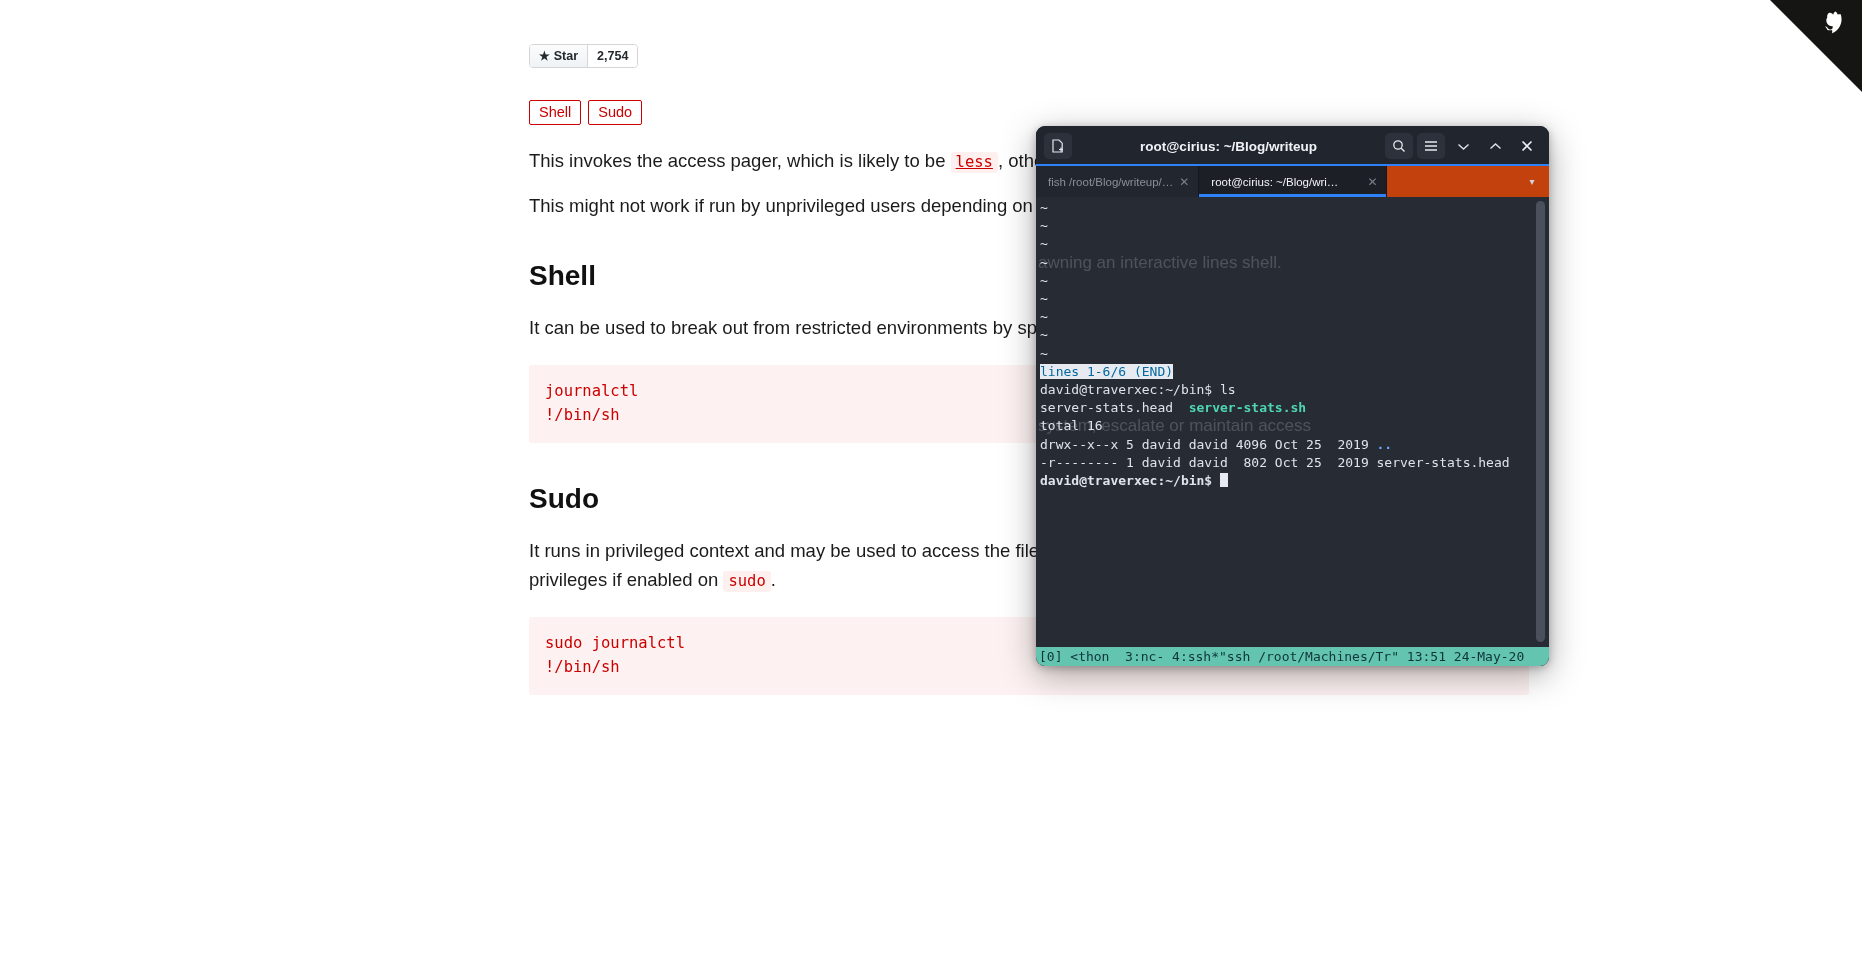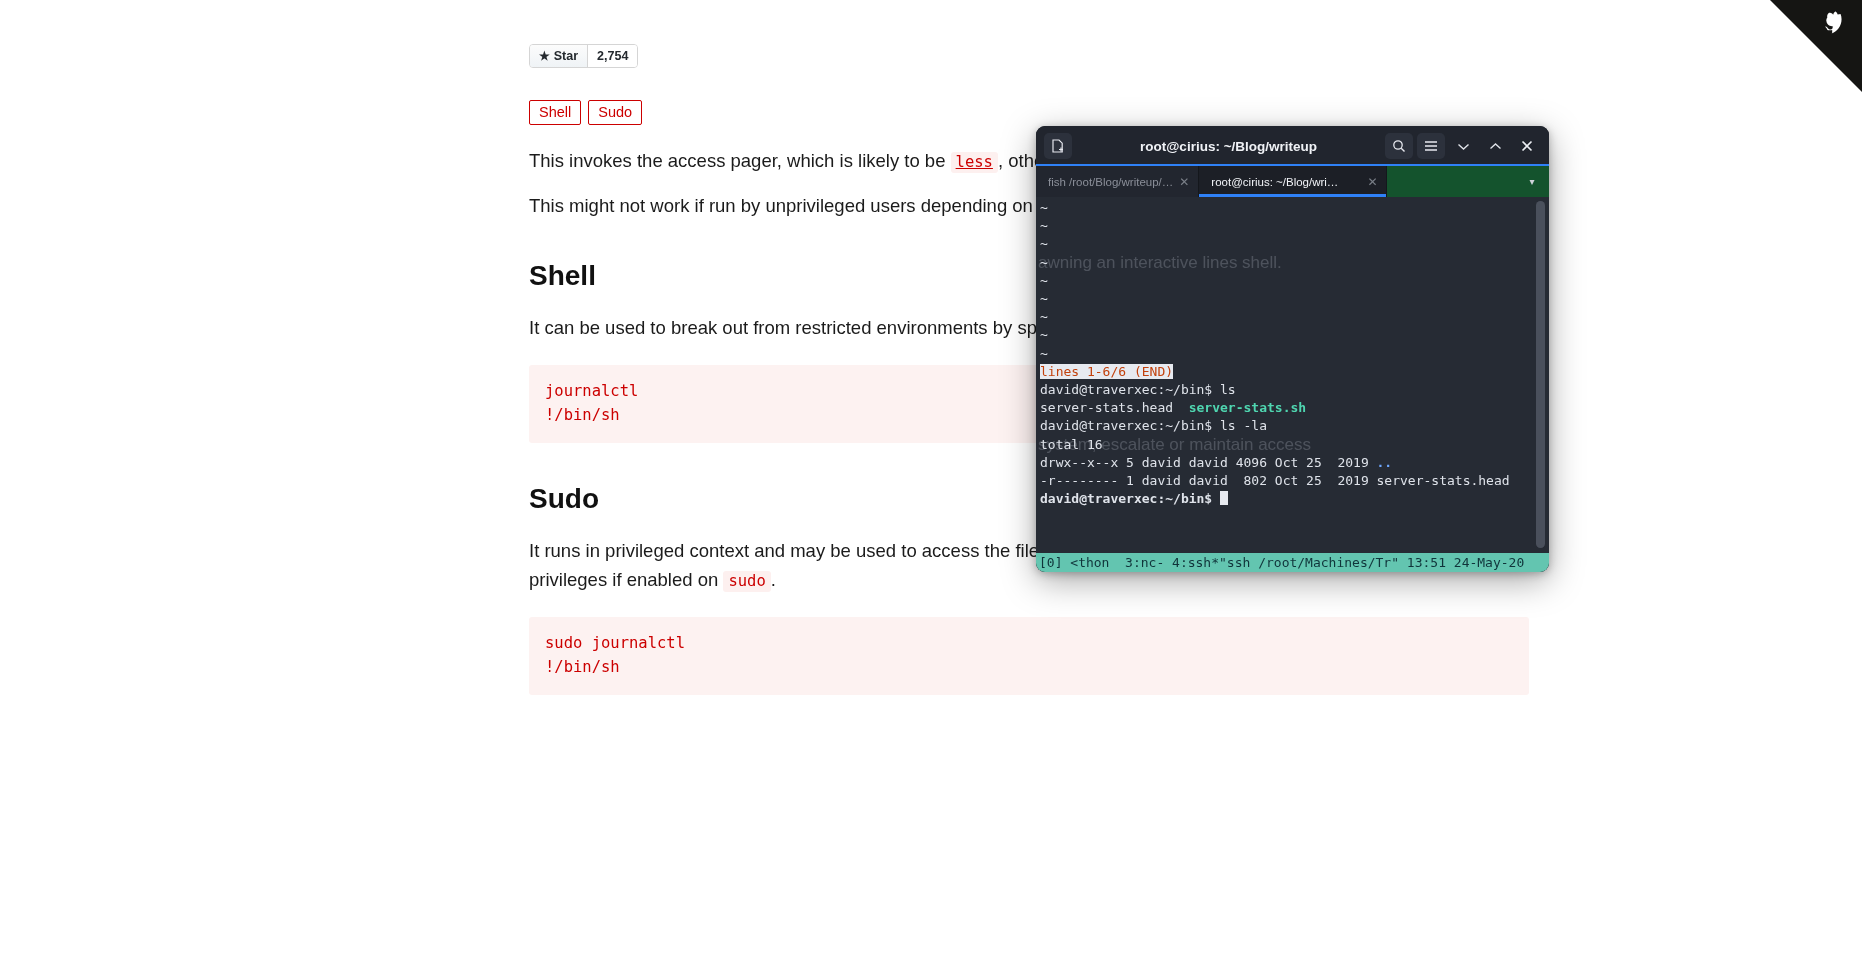--- a/index.html
+++ b/index.html
@@ -134,21 +134,21 @@
     width: 1000px;
     white-space: pre;
   }
 
   
   .terminal {
     position: absolute;
     left: 1036px;
     top: 126px;
     width: 513px;
-    height: 446px;
+    height: 540px;
     border-radius: 9px;
     background: #1c1f26;
     box-shadow: 0 9px 34px rgba(0,0,0,0.34), 0 2px 8px rgba(0,0,0,0.26);
     overflow: hidden;
     z-index: 30;
     display: flex;
     flex-direction: column;
   }
   .titlebar {
     height: 40px;
@@ -180,21 +180,21 @@
     font-size: 13.5px;
     font-weight: bold;
     white-space: nowrap;
     overflow: hidden;
     text-overflow: ellipsis;
   }
   .tb-right { display: flex; align-items: center; gap: 4px; }
 
   .tabbar {
     height: 31px;
-    background: #14532d;
+    background: #c2410c;
     display: flex;
     align-items: stretch;
     flex: 0 0 auto;
   }
   .tab {
     display: flex;
     align-items: center;
     gap: 6px;
     padding: 0 9px 0 12px;
     font-size: 11.5px;
@@ -237,21 +237,21 @@
     font-family: "DejaVu Sans Mono", "Liberation Mono", monospace;
     font-size: 13px;
     line-height: 18.2px;
     color: #dfe3ea;
     padding: 2px 0 0 2px;
     overflow: hidden;
   }
   .term-line { white-space: pre; padding-left: 2px; }
   .term-line .inv {
     background: #e7eaf0;
-    color: #c2410c;
+    color: #0369a1;
   }
   .term-line .grn { color: #4fd6b0; font-weight: bold; }
   .term-line .blu { color: #6fa8ff; font-weight: bold; }
   .cursor-blk {
     display: inline-block;
     width: 8px; height: 14px;
     background: #e7eaf0;
     vertical-align: -2px;
   }
   .statusbar {
@@ -389,21 +389,20 @@
           <div class="term-line" style="position: relative;"><span style="position: relative;">~</span></div>
           <div class="term-line" style="position: relative;"><span class="bleed" style="position: absolute; left: 0px; top: 0px; font-family: &quot;Liberation Sans&quot;, sans-serif; font-size: 17px;">awning an interactive lines shell.</span><span style="position: relative;">~</span></div>
           <div class="term-line" style="position: relative;"><span style="position: relative;">~</span></div>
           <div class="term-line" style="position: relative;"><span style="position: relative;">~</span></div>
           <div class="term-line" style="position: relative;"><span style="position: relative;">~</span></div>
           <div class="term-line" style="position: relative;"><span style="position: relative;">~</span></div>
           <div class="term-line" style="position: relative;"><span style="position: relative;">~</span></div>
           <div class="term-line" style="position: relative;"><span style="position: relative;"><span class="inv">lines 1-6/6 (END)</span></span></div>
           <div class="term-line" style="position: relative;"><span style="position: relative;">david@traverxec:~/bin$ ls</span></div>
           <div class="term-line" style="position: relative;"><span style="position: relative;">server-stats.head  <span class="grn">server-stats.sh</span></span></div>
-          <div class="term-line" style="position: relative;"><span style="position: relative;">david@traverxec:~/bin$ ls -la</span></div>
           <div class="term-line" style="position: relative;"><span class="bleed" style="position: absolute; left: 0px; top: 0px; font-family: &quot;Liberation Sans&quot;, sans-serif; font-size: 17px;">system, escalate or maintain access</span><span style="position: relative;">total 16</span></div>
           <div class="term-line" style="position: relative;"><span style="position: relative;">drwx--x--x 5 david david 4096 Oct 25  2019 <span class="blu">..</span></span></div>
           <div class="term-line" style="position: relative;"><span style="position: relative;">-r-------- 1 david david  802 Oct 25  2019 server-stats.head</span></div>
           <div class="term-line" style="position: relative; font-weight: bold;"><span style="position: relative;">david@traverxec:~/bin$ <span class="cursor-blk"></span></span></div>
         </div>
       <div class="term-scrollbar">
         <div class="term-scroll-thumb"></div>
       </div>
       <div class="statusbar">[0] &lt;thon  3:nc- 4:ssh*"ssh /root/Machines/Tr" 13:51 24-May-20</div>
     </div>

